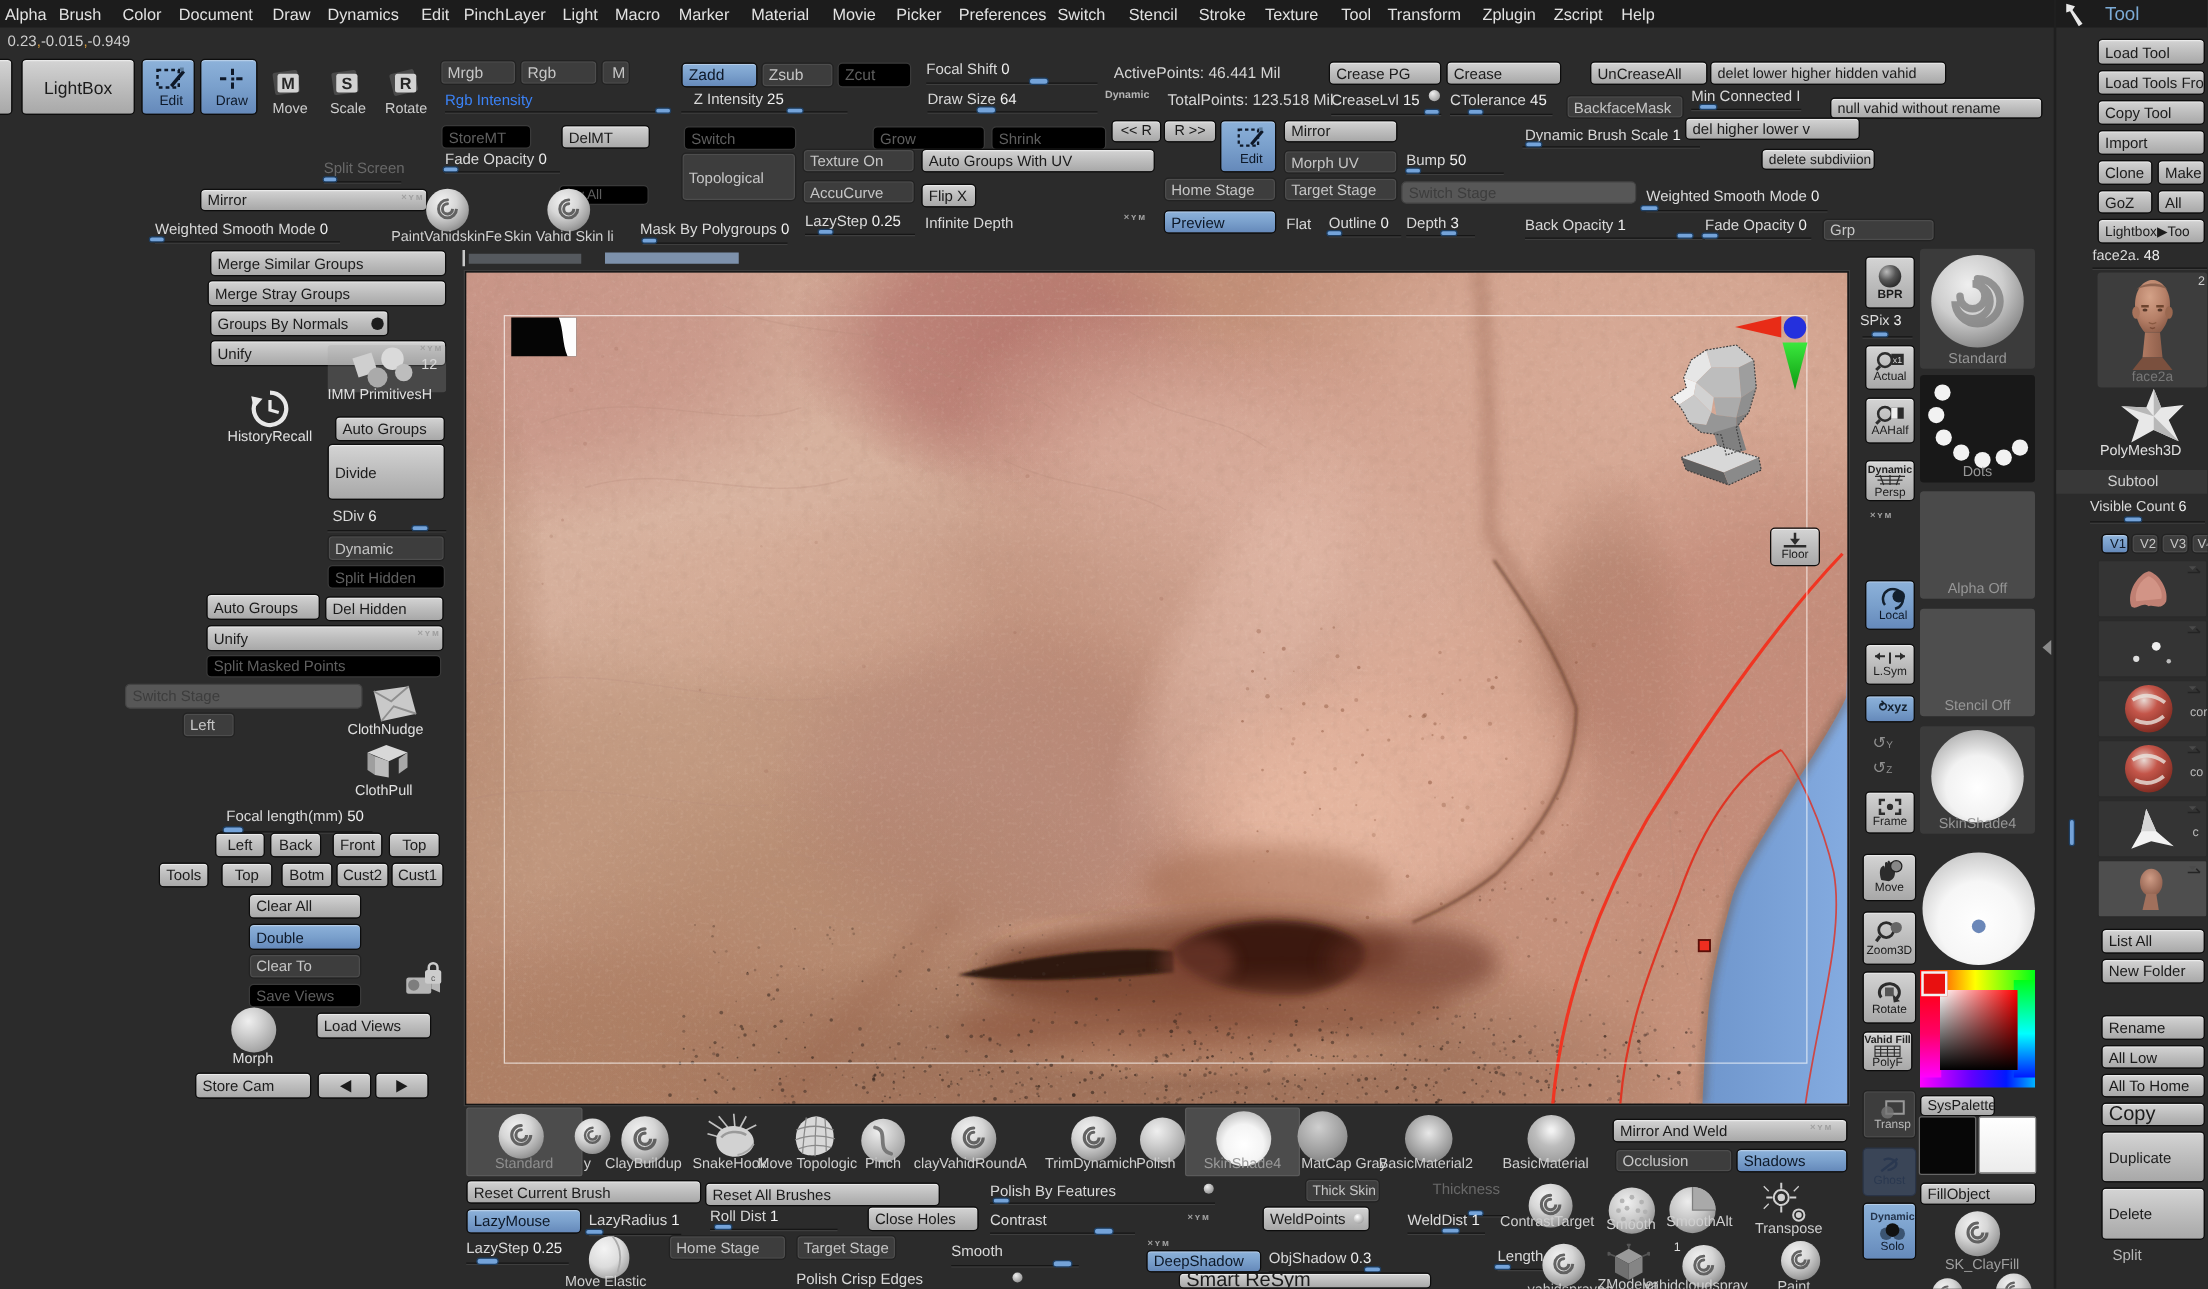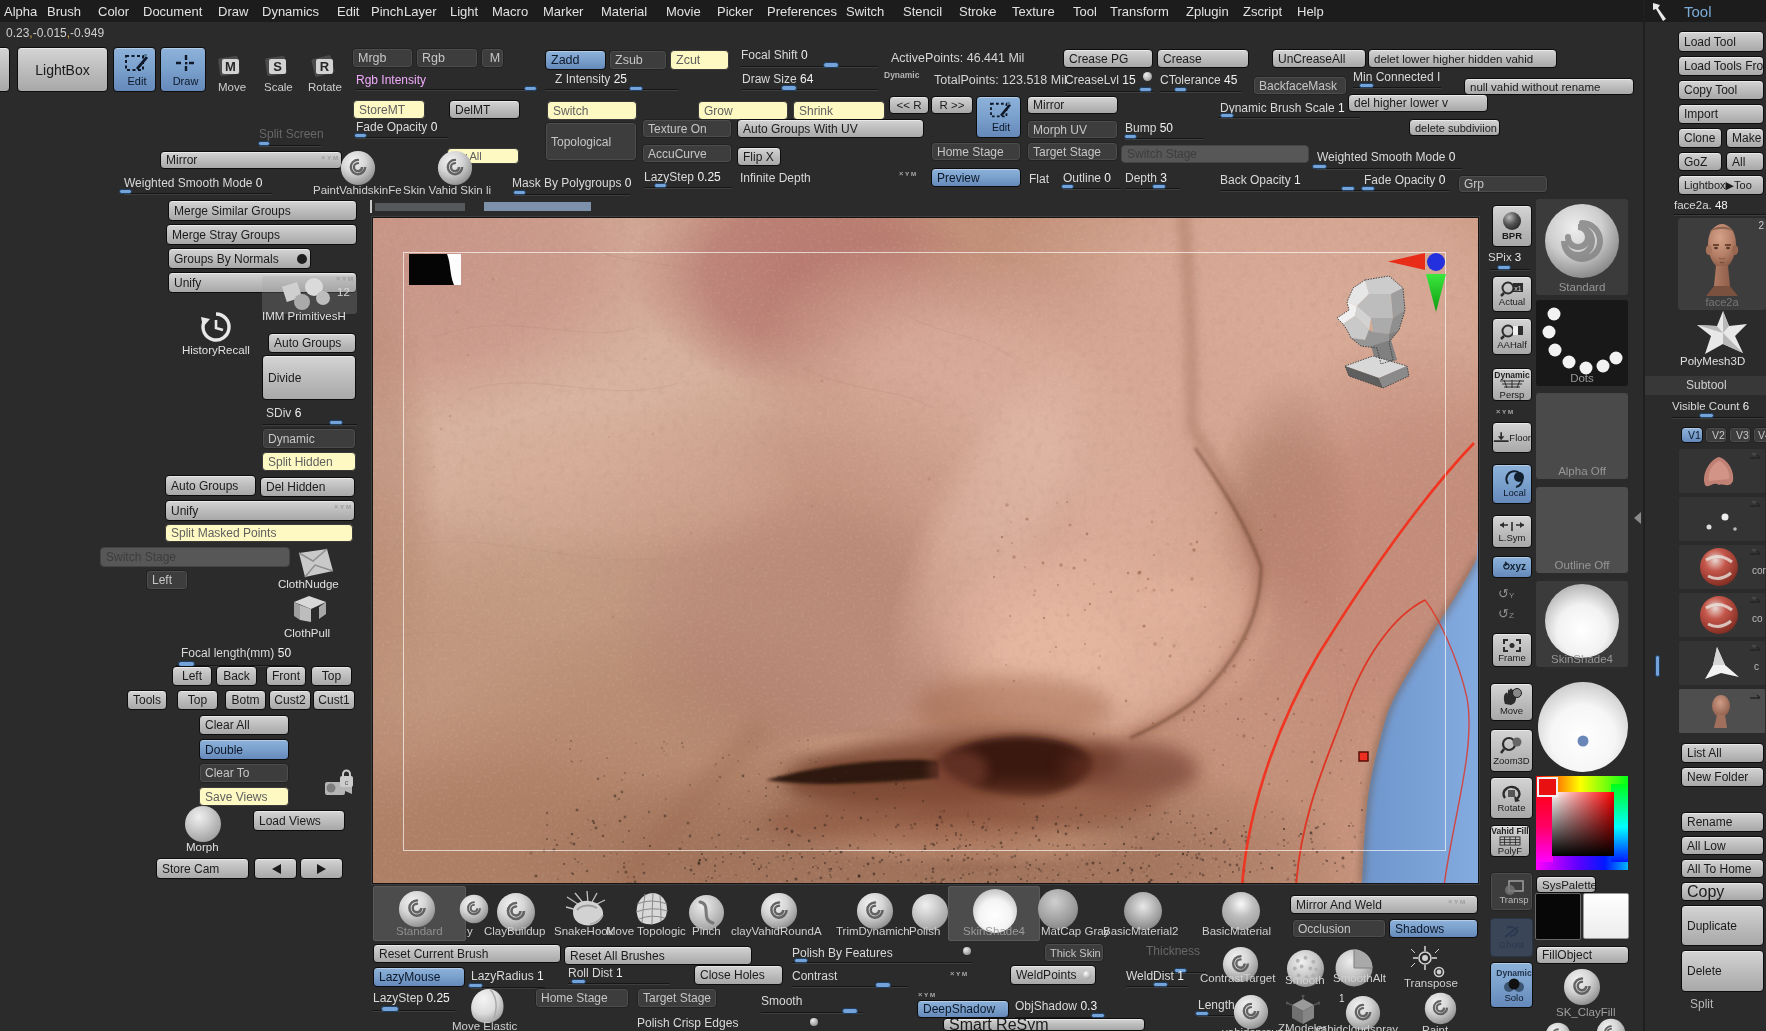--- a/index.html
+++ b/index.html
@@ -5,21 +5,21 @@
 #app{position:absolute;left:0;top:0;width:1766px;height:1031px;background:#2b2b2b;
  font-family:"Liberation Sans",sans-serif;color:#d9d9d9;font-size:11.5px;overflow:hidden}
 .ab{position:absolute}
 .btn{position:absolute;background:linear-gradient(180deg,#d4d4d4 0%,#bdbdbd 50%,#a8a8a8 100%);
  border:1px solid #0d0d0d;border-radius:4px;color:#1b1b1b;
  box-shadow:inset 0 1px 0 rgba(255,255,255,.5);
  display:flex;align-items:center;padding-left:5px;white-space:nowrap;overflow:hidden}
 .btnc{justify-content:center;padding-left:0}
 .btnd{position:absolute;background:#3d3d3d;border:1px solid #222;border-radius:4px;color:#c6c6c6;
  box-shadow:inset 0 0 0 1px #4d4d4d;display:flex;align-items:center;padding-left:5px;white-space:nowrap;overflow:hidden}
-.btnx{position:absolute;background:#fef9c3;border:1px solid #3a3a3a;border-radius:4px;color:#5f5f5f;
+.btnx{position:absolute;background:#000000;border:1px solid #3a3a3a;border-radius:4px;color:#5f5f5f;
  display:flex;align-items:center;padding-left:5px;white-space:nowrap;overflow:hidden}
 .btng{position:absolute;background:#575757;border:1px solid #444;border-radius:4px;color:#3d3d3d;
  display:flex;align-items:center;padding-left:5px;white-space:nowrap;overflow:hidden}
 .btnb{position:absolute;background:linear-gradient(180deg,#8db2da 0%,#7aa0cc 50%,#6589ba 100%);
  border:1px solid #0d0d0d;border-radius:4px;color:#0d1828;
  box-shadow:inset 0 1px 0 rgba(255,255,255,.35);
  display:flex;align-items:center;padding-left:5px;white-space:nowrap;overflow:hidden}
 .lbl{position:absolute;white-space:nowrap;color:#d9d9d9}
 .trk{position:absolute;height:1px;background:#161616;box-shadow:0 1px 0 rgba(255,255,255,.09)}
 .knb{position:absolute;background:#74a3d9;border-radius:3px;border:1px solid #1e3f63}
@@ -98,21 +98,21 @@
 <rect x="6" y="2" width="20" height="18" rx="2" transform="rotate(-14 16 11)" fill="#4a4a4a"></rect>
 <rect x="9" y="4" width="17" height="15" rx="2" fill="#d2d2d2"></rect>
 <text x="17.5" y="16" font-size="13" font-weight="bold" fill="#262626" text-anchor="middle" font-family="Liberation Sans">R</text>
     </svg>
 <div class="lbl" style="left:218px;top:81px;font-size:11.5px;color:#cdcdcd;letter-spacing:0">Move</div>
 <div class="lbl" style="left:264px;top:81px;font-size:11.5px;color:#cdcdcd;letter-spacing:0">Scale</div>
 <div class="lbl" style="left:308px;top:81px;font-size:11.5px;color:#cdcdcd;letter-spacing:0">Rotate</div>
 <div class="btnd" style="left:352px;top:48px;width:61px;height:20px;font-size:12.5px">Mrgb</div>
 <div class="btnd" style="left:416px;top:48px;width:62px;height:20px;font-size:12.5px">Rgb</div>
 <div class="btnd btnc" style="left:481px;top:48px;width:23px;height:20px;font-size:12.5px">M</div>
-<div class="lbl" style="left:356px;top:73px;font-size:12px;color:#f0abfc;letter-spacing:0">Rgb Intensity</div>
+<div class="lbl" style="left:356px;top:73px;font-size:12px;color:#3b82f6;letter-spacing:0">Rgb Intensity</div>
 <div class="trk" style="left:356px;top:89px;width:180px"></div>
 <div class="knb" style="left:524px;top:86px;width:13px;height:5px"></div>
 <div class="btnb" style="left:545px;top:50px;width:61px;height:20px;font-size:12.5px">Zadd</div>
 <div class="btnd" style="left:609px;top:50px;width:58px;height:20px;font-size:12.5px">Zsub</div>
 <div class="btnx" style="left:670px;top:50px;width:59px;height:20px;font-size:12.5px">Zcut</div>
 <div class="lbl" style="left:555px;top:72px;font-size:12px;color:#d9d9d9;letter-spacing:0">Z Intensity <span style="color:#f2f2f2">25</span></div>
 <div class="trk" style="left:545px;top:89px;width:133px"></div>
 <div class="knb" style="left:629px;top:86px;width:14px;height:5px"></div>
 <div class="lbl" style="left:741px;top:48px;font-size:12px;color:#d9d9d9;letter-spacing:0">Focal Shift <span style="color:#f2f2f2">0</span></div>
 <div class="trk" style="left:741px;top:66px;width:137px"></div>
@@ -1459,21 +1459,21 @@
           <line x1="3" y1="4" x2="23" y2="4"></line>
           <line x1="5" y1="7" x2="21" y2="7"></line>
           <line x1="13" y1="0" x2="13" y2="8"></line>
           <line x1="5" y1="0" x2="8" y2="8"></line>
           <line x1="21" y1="0" x2="18" y2="8"></line>
         </g>
       </svg>
       <div>Persp</div>
     </div>
 <div class="xyz" style="left:1496px;top:407px">×ʏᴍ</div>
-<div class="btn btnc" style="left:1492px;top:422px;width:40px;height:31px;flex-direction:row;font-size:9.5px;line-height:10px">
+<div class="btn btnc" style="left:1416px;top:422px;width:40px;height:31px;flex-direction:column;font-size:9.5px;line-height:10px">
       <svg width="20" height="13" viewBox="0 0 20 13">
         <line x1="10" y1="0" x2="10" y2="7" stroke="#2c2c2c" stroke-width="2"></line>
         <path d="M6,5 L14,5 L10,10 Z" fill="#2c2c2c"></path>
         <line x1="1" y1="11" x2="19" y2="11" stroke="#2c2c2c" stroke-width="2"></line>
       </svg>
       <div>Floor</div>
     </div>
 <div class="btnb btnc" style="left:1492px;top:464px;width:40px;height:40px;flex-direction:column;font-size:9.5px;line-height:10px">
       <svg width="22" height="18" viewBox="0 0 22 18">
         <path d="M4,14 a8,8 0 1,1 8,3" fill="none" stroke="#13202e" stroke-width="2"></path>
@@ -1584,21 +1584,21 @@
         <circle cx="19" cy="50" r="6.5" fill="#f2f2f2"></circle>
         <circle cx="33" cy="62" r="6.5" fill="#f2f2f2"></circle>
         <circle cx="50" cy="68" r="6.5" fill="#f2f2f2"></circle>
         <circle cx="67" cy="66" r="6.5" fill="#f2f2f2"></circle>
         <circle cx="80" cy="58" r="6.5" fill="#f2f2f2"></circle>
       </svg></div>
 <div class="lblc" style="left:1536px;top:372px;width:92px;font-size:11.5px;color:#969696">Dots</div>
 <div class="ab" style="left:1536px;top:393px;width:92px;height:86px;background:#4a4a4a;border-radius:3px;overflow:hidden"></div>
 <div class="lblc" style="left:1536px;top:465px;width:92px;font-size:11.5px;color:#969696">Alpha Off</div>
 <div class="ab" style="left:1536px;top:487px;width:92px;height:86px;background:#4e4e4e;border-radius:3px;overflow:hidden"></div>
-<div class="lblc" style="left:1536px;top:559px;width:92px;font-size:11.5px;color:#969696">Outline Off</div>
+<div class="lblc" style="left:1536px;top:559px;width:92px;font-size:11.5px;color:#969696">Stencil Off</div>
 <div class="ab" style="left:1536px;top:581px;width:92px;height:86px;background:#3b3b3b;border-radius:3px;overflow:hidden"><svg width="92" height="86" viewBox="0 0 92 86">
         <defs>
           <radialGradient id="ss4" cx="50%" cy="62%" r="62%">
             <stop offset="0" stop-color="#ffffff"></stop>
             <stop offset=".55" stop-color="#f2f2f2"></stop>
             <stop offset="1" stop-color="#b5b5b5"></stop>
           </radialGradient>
         </defs>
         <circle cx="46" cy="40" r="37" fill="url(#ss4)"></circle>
       </svg></div>

